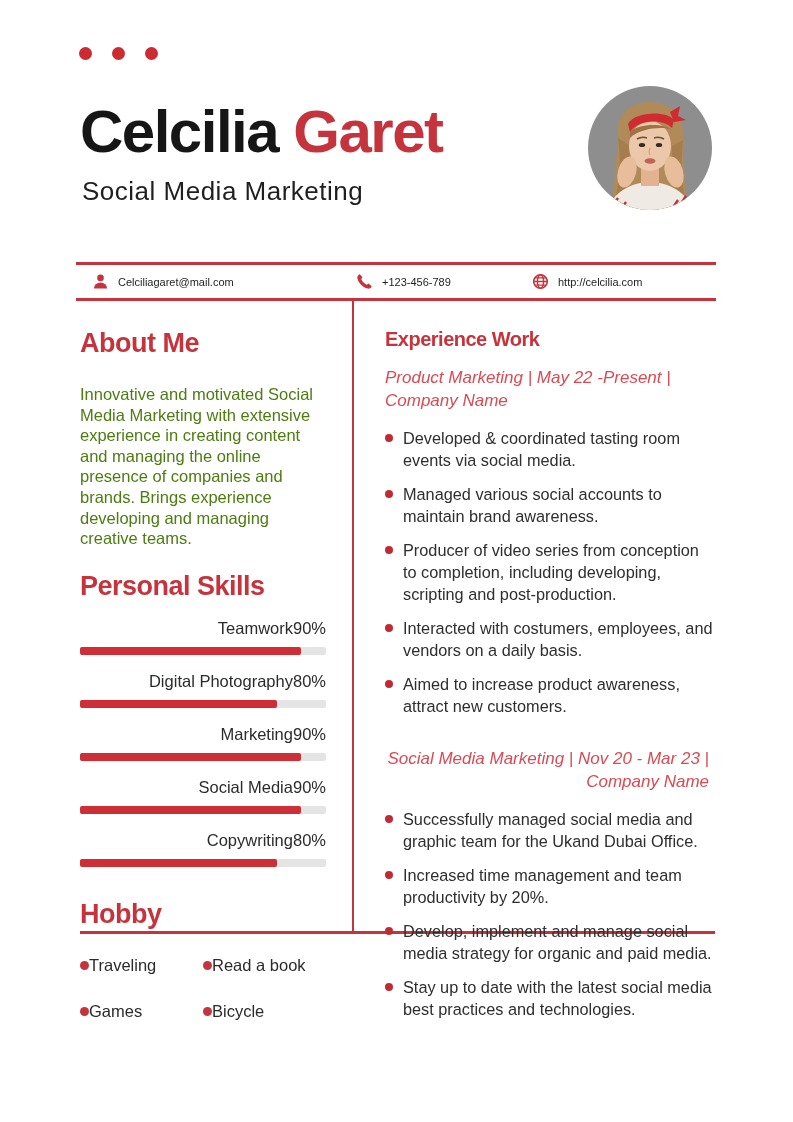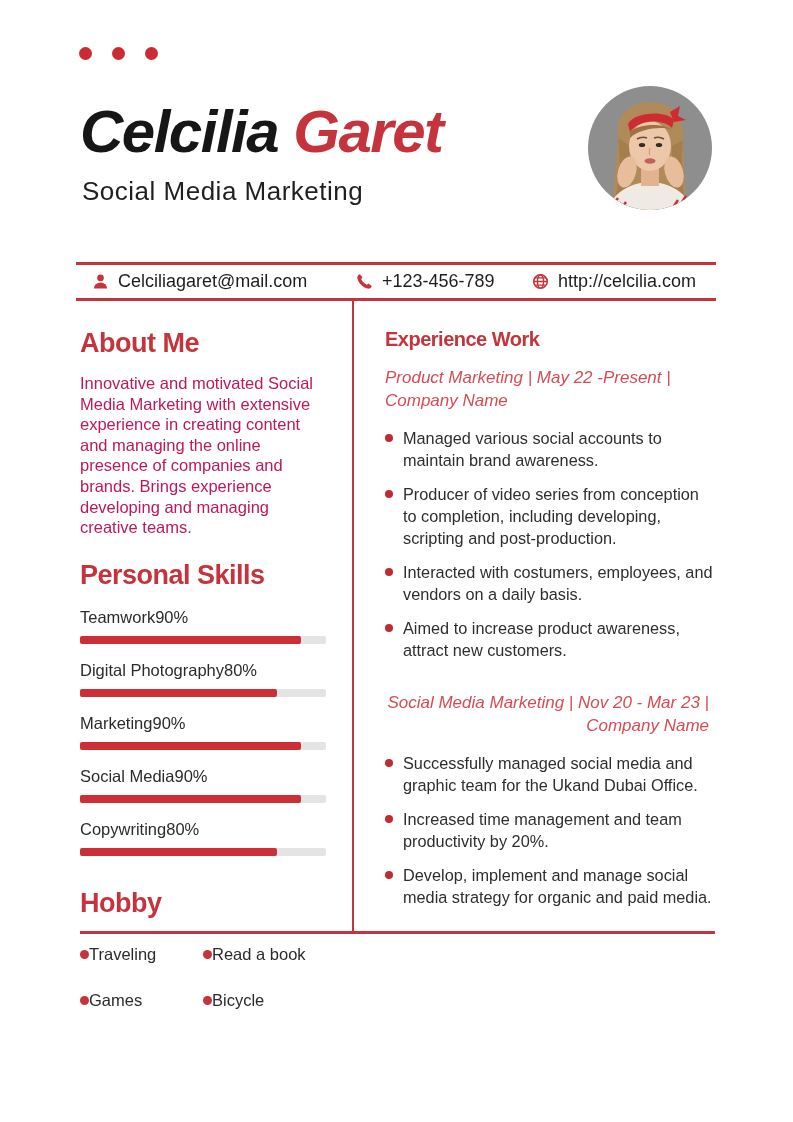--- a/index.html
+++ b/index.html
@@ -15,65 +15,64 @@
   
   .dots { position: absolute; left: 79px; top: 47px; display: flex; gap: 20px; }
   .dot { width: 13px; height: 13px; border-radius: 50%; background: #CB2B31; }
 
   
   .name {
     position: absolute; left: 80px; top: 102px;
     font-size: 60px; font-weight: 700; letter-spacing: -1.5px;
     color: #161616; line-height: 1; white-space: nowrap;
     font-stretch: condensed;
-    font-style: italic;
   }
   .name .red { color: #C5343C; }
   .subtitle {
     position: absolute; left: 82px; top: 176px;
     font-size: 26px; color: #1f1f1f; letter-spacing: 0.5px;
   }
 
   
   .avatar { position: absolute; left: 588px; top: 86px; width: 124px; height: 124px; }
 
   
   .contact-bar {
     position: absolute; left: 76px; top: 262px; width: 640px; height: 39px;
     border-top: 3px solid #C5343C; border-bottom: 3px solid #C5343C;
   }
   .contact-item { position: absolute; top: 0; height: 33px; display: flex; align-items: center; gap: 9px; }
   .contact-item.email   { left: 16px; }
   .contact-item.phone   { left: 280px; }
   .contact-item.website { left: 456px; }
-  .contact-item span { font-size: 18px; color: #1e1e1e; }
+  .contact-item span { font-size: 11px; color: #1e1e1e; }
   .cicon { width: 17px; height: 17px; flex: 0 0 auto; }
 
   
   .columns {
     position: absolute; left: 80px; top: 301px; width: 635px; height: 633px;
     display: flex; border-bottom: 3px solid #C5343C;
   }
   .left-col { width: 272px; padding-right: 26px; }
   .v-divider { width: 2px; background: #C5343C; }
   .right-col { flex: 1; padding-left: 31px; }
 
   h2.section {
     font-size: 27px; font-weight: 700; color: #C5343C;
     letter-spacing: -0.5px; font-stretch: condensed;
   }
   .left-col h2.about-title  { margin-top: 27px; }
   .about-body {
-    margin-top: 14px; width: 248px;
-    font-size: 16.5px; line-height: 20.6px; color: #be185d;
+    margin-top: 25px; width: 248px;
+    font-size: 16.5px; line-height: 20.6px; color: #4d7c0f;
   }
   .left-col h2.skills-title { margin-top: 22px; }
 
   .skill-row { margin-top: 17px; }
-  .skill-head { display: flex; justify-content: flex-start; align-items: baseline; }
+  .skill-head { display: flex; justify-content: flex-end; align-items: baseline; }
   .skill-label { font-size: 16.5px; color: #2b2b2b; }
   .skill-value { font-size: 16.5px; color: #2b2b2b; }
   .skill-track { margin-top: 9px; width: 246px; height: 8px; background: #E4E4E4; border-radius: 2px; }
   .skill-fill  { height: 8px; background: #CE2F36; border-radius: 2px; }
 
   .left-col h2.hobby-title { margin-top: 32px; }
   .hobby-grid {
     margin-top: 26px; display: grid; grid-template-columns: 123px auto; row-gap: 27px;
   }
   .hobby-item { display: flex; align-items: center; }
@@ -253,20 +252,24 @@
     </div>
 
     <div class="v-divider"></div>
 
     <div class="right-col">
       <h2 class="section exp-title">Experience Work</h2>
       <div id="jobs">
   <div class="job">
     <div class="job-title">Product Marketing | May 22 -Present | Company Name</div>
     <ul class="bullets">
+  <li>
+    <span class="bullet-dot"></span>
+    <span class="bullet-text">Developed &amp; coordinated tasting room events via social media.</span>
+  </li>
 
   <li>
     <span class="bullet-dot"></span>
     <span class="bullet-text">Managed various social accounts to maintain brand awareness.</span>
   </li>
 
   <li>
     <span class="bullet-dot"></span>
     <span class="bullet-text">Producer of video series from conception to completion, including developing, scripting and post-production.</span>
   </li>
@@ -294,19 +297,23 @@
   <li>
     <span class="bullet-dot"></span>
     <span class="bullet-text">Increased time management and team productivity by 20%.</span>
   </li>
 
   <li>
     <span class="bullet-dot"></span>
     <span class="bullet-text">Develop, implement and manage social media strategy for organic and paid media.</span>
   </li>
 
+  <li>
+    <span class="bullet-dot"></span>
+    <span class="bullet-text">Stay up to date with the latest social media best practices and technologies.</span>
+  </li>
 </ul>
   </div>
 </div>
     </div>
 
   </div>
 </div>
 
 </body></html>

